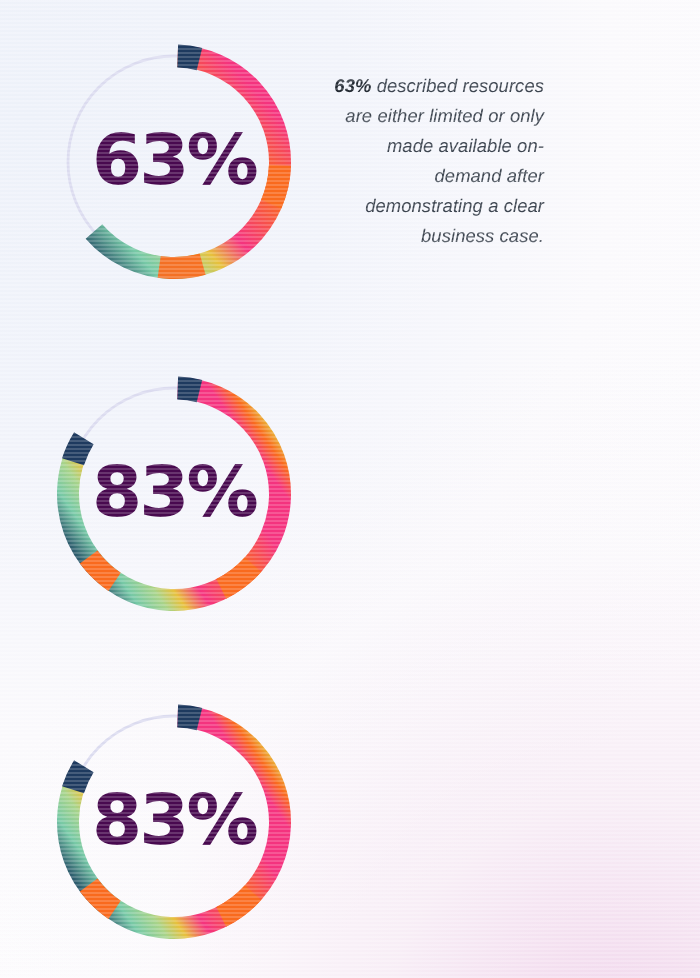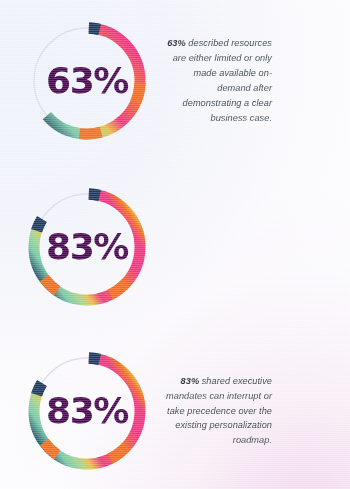--- a/index.html
+++ b/index.html
@@ -186,19 +186,16 @@
         </defs>
         <circle cx="75" cy="75" r="53" fill="none" stroke="#dcdcf0" stroke-width="1.4"></circle>
         <circle cx="75" cy="75" r="53" fill="none" stroke="url(#g3)" stroke-width="11" stroke-linecap="butt" stroke-dasharray="276.5 56.5" transform="rotate(-88 75 75)"></circle>
         <circle cx="75" cy="75" r="53" fill="none" stroke="#fa6a1e" stroke-width="11" stroke-linecap="butt" stroke-dasharray="0 120 20 500" transform="rotate(-88 75 75)"></circle>
         <circle cx="75" cy="75" r="53" fill="none" stroke="#fa6a1e" stroke-width="11" stroke-linecap="butt" stroke-dasharray="0 196 18 500" transform="rotate(-88 75 75)"></circle>
         <circle cx="75" cy="75" r="53" fill="none" stroke="#1e3a5f" stroke-width="11.5" stroke-linecap="butt" stroke-dasharray="11 500" transform="rotate(-88 75 75)"></circle>
         <circle cx="75" cy="75" r="53" fill="none" stroke="#1e3a5f" stroke-width="11.5" stroke-linecap="butt" stroke-dasharray="0 264 13 500" transform="rotate(-88 75 75)"></circle>
       </svg>
       <div class="chart-value">83%</div>
     </div>
-    <div class="stat-text">
-      <b>83%</b><span> shared executive mandates can interrupt or take precedence over the existing personalization roadmap.</span>
-    </div>
   </div>
 
   <div class="noise"></div>
 </div>
 
 </body></html>

